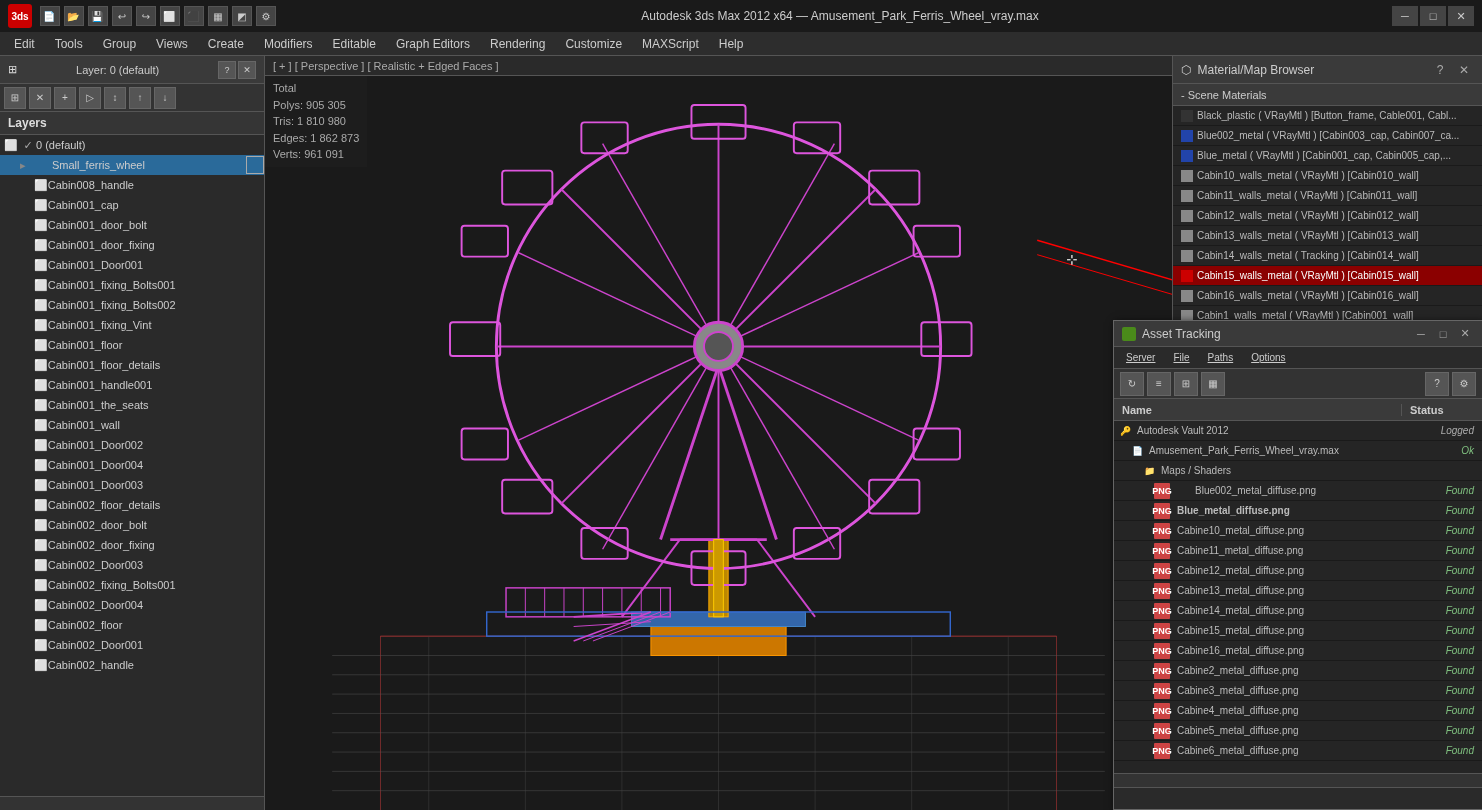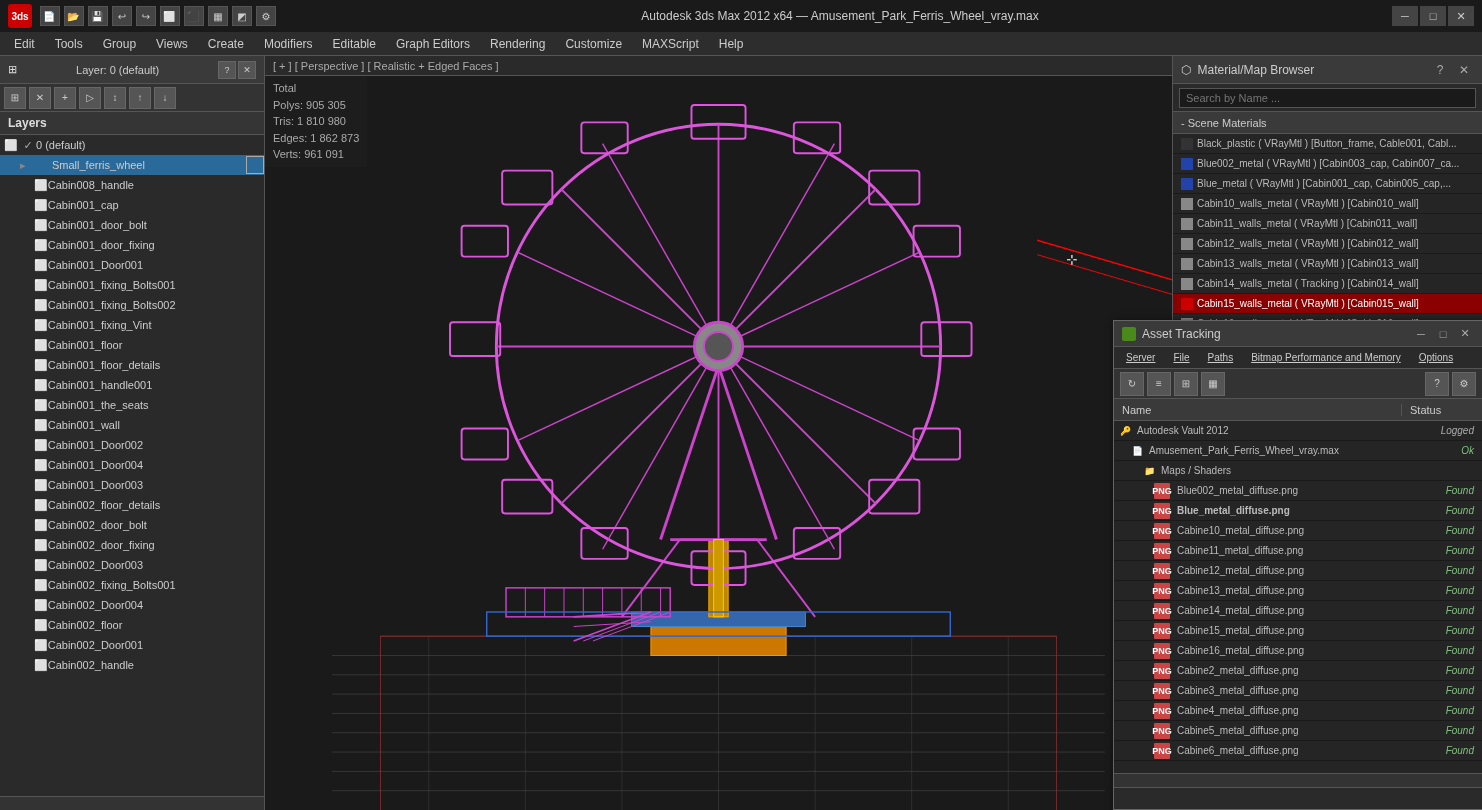--- a/index.html
+++ b/index.html
@@ -72,21 +72,21 @@
     
     .asset-tracking { position: absolute; left: 1113px; top: 320px; width: 370px; height: 490px; background: #fca5a5; border: 1px solid #666; box-shadow: 2px 2px 8px rgba(0,0,0,0.8); z-index: 100; display: flex; flex-direction: column; }
     .asset-title-bar { height: 26px; background: #3a3a3a; display: flex; align-items: center; justify-content: space-between; padding: 0 8px; border-bottom: 1px solid #555; }
     .asset-title { font-size: 12px; color: #ccc; display: flex; align-items: center; gap: 6px; }
     .asset-controls { display: flex; gap: 4px; }
     .asset-controls button { width: 18px; height: 18px; background: transparent; border: none; color: #aaa; cursor: pointer; font-size: 11px; }
     .asset-menu { height: 22px; background: #2a2a2a; display: flex; align-items: center; padding: 0 4px; gap: 2px; border-bottom: 1px solid #555; }
     .asset-menu .menu-item { padding: 2px 8px; cursor: pointer; color: #ccc; font-size: 10px; text-decoration: underline; }
     .asset-toolbar { height: 30px; background: #333; display: flex; align-items: center; padding: 2px 6px; gap: 3px; border-bottom: 1px solid #555; }
     .asset-toolbar button { width: 24px; height: 24px; background: #555; border: 1px solid #666; color: #ccc; cursor: pointer; font-size: 10px; display: flex; align-items: center; justify-content: center; }
-    .asset-col-header { height: 22px; background: #3a3a3a; display: flex; align-items: center; border-bottom: 1px solid #555; }
+    .asset-col-header { height: 22px; background: #3a3a3a; display: flex; align-items: center; border-bottom: 1px solid #555; font-weight: bold; }
     .asset-col-header .col-name { flex: 1; padding: 0 8px; font-size: 11px; color: #ccc; border-right: 1px solid #555; }
     .asset-col-header .col-status { width: 80px; padding: 0 8px; font-size: 11px; color: #ccc; }
     .asset-list { flex: 1; overflow-y: auto; background: #252525; }
     .asset-item { height: 20px; display: flex; align-items: center; padding: 0 4px; cursor: pointer; font-size: 10px; color: #bbb; border-bottom: 1px solid #1a1a1a; }
     .asset-item .asset-icon { width: 16px; height: 16px; margin-right: 3px; flex-shrink: 0; display: flex; align-items: center; justify-content: center; font-size: 9px; }
     .asset-item .asset-name { flex: 1; overflow: hidden; text-overflow: ellipsis; white-space: nowrap; }
     .asset-item .asset-status { width: 60px; text-align: right; padding-right: 4px; color: #7fbf7f; font-style: italic; }
     .asset-item .asset-status.ok { color: #7fbf7f; }
     .asset-item-sub { padding-left: 16px; }
     .asset-item-sub2 { padding-left: 28px; }
@@ -418,23 +418,20 @@
       <div class="mat-title-bar">
         <span class="mat-title">
           <span>⬡</span>
           <span>Material/Map Browser</span>
         </span>
         <div class="mat-controls">
           <button>?</button>
           <button>✕</button>
         </div>
       </div>
-      <div class="search-bar">
-        <input type="text" placeholder="Search by Name ..." style="">
-      </div>
       <div class="mat-section-header">- Scene Materials</div>
       <div class="mat-list">
         <div class="mat-item">
           <div class="mat-color mat-color-dark"></div>
           <span>Black_plastic ( VRayMtl ) [Button_frame, Cable001, Cabl...</span>
         </div>
         <div class="mat-item">
           <div class="mat-color mat-color-blue"></div>
           <span>Blue002_metal ( VRayMtl ) [Cabin003_cap, Cabin007_ca...</span>
         </div>
@@ -536,21 +533,20 @@
     <div class="asset-controls">
       <button>─</button>
       <button>□</button>
       <button>✕</button>
     </div>
   </div>
   <div class="asset-menu">
     <span class="menu-item">Server</span>
     <span class="menu-item">File</span>
     <span class="menu-item">Paths</span>
-    <span class="menu-item">Bitmap Performance and Memory</span>
     <span class="menu-item">Options</span>
   </div>
   <div class="asset-toolbar">
     <button>↻</button>
     <button>≡</button>
     <button>⊞</button>
     <button>▦</button>
     <button style="margin-left:auto;">?</button>
     <button>⚙</button>
   </div>
@@ -573,21 +569,21 @@
     </div>
 
     <div class="asset-item asset-item-sub2">
       <span class="asset-icon">📁</span>
       <span class="asset-name">Maps / Shaders</span>
       <span class="asset-status"></span>
     </div>
 
     <div class="asset-item" style="padding-left:40px;">
       <span class="asset-icon png-icon">PNG</span>
-      <span class="asset-name" style="margin-left:4px;">Blue002_metal_diffuse.png</span>
+      <span class="asset-name" style="margin-left:22px;">Blue002_metal_diffuse.png</span>
       <span class="asset-status ok">Found</span>
     </div>
     <div class="asset-item" style="padding-left:40px;">
       <span class="asset-icon png-icon">PNG</span>
       <span class="asset-name" style="margin-left:4px;font-weight:bold;">Blue_metal_diffuse.png</span>
       <span class="asset-status ok">Found</span>
     </div>
     <div class="asset-item" style="padding-left:40px;">
       <span class="asset-icon png-icon">PNG</span>
       <span class="asset-name" style="margin-left:4px;">Cabine10_metal_diffuse.png</span>

